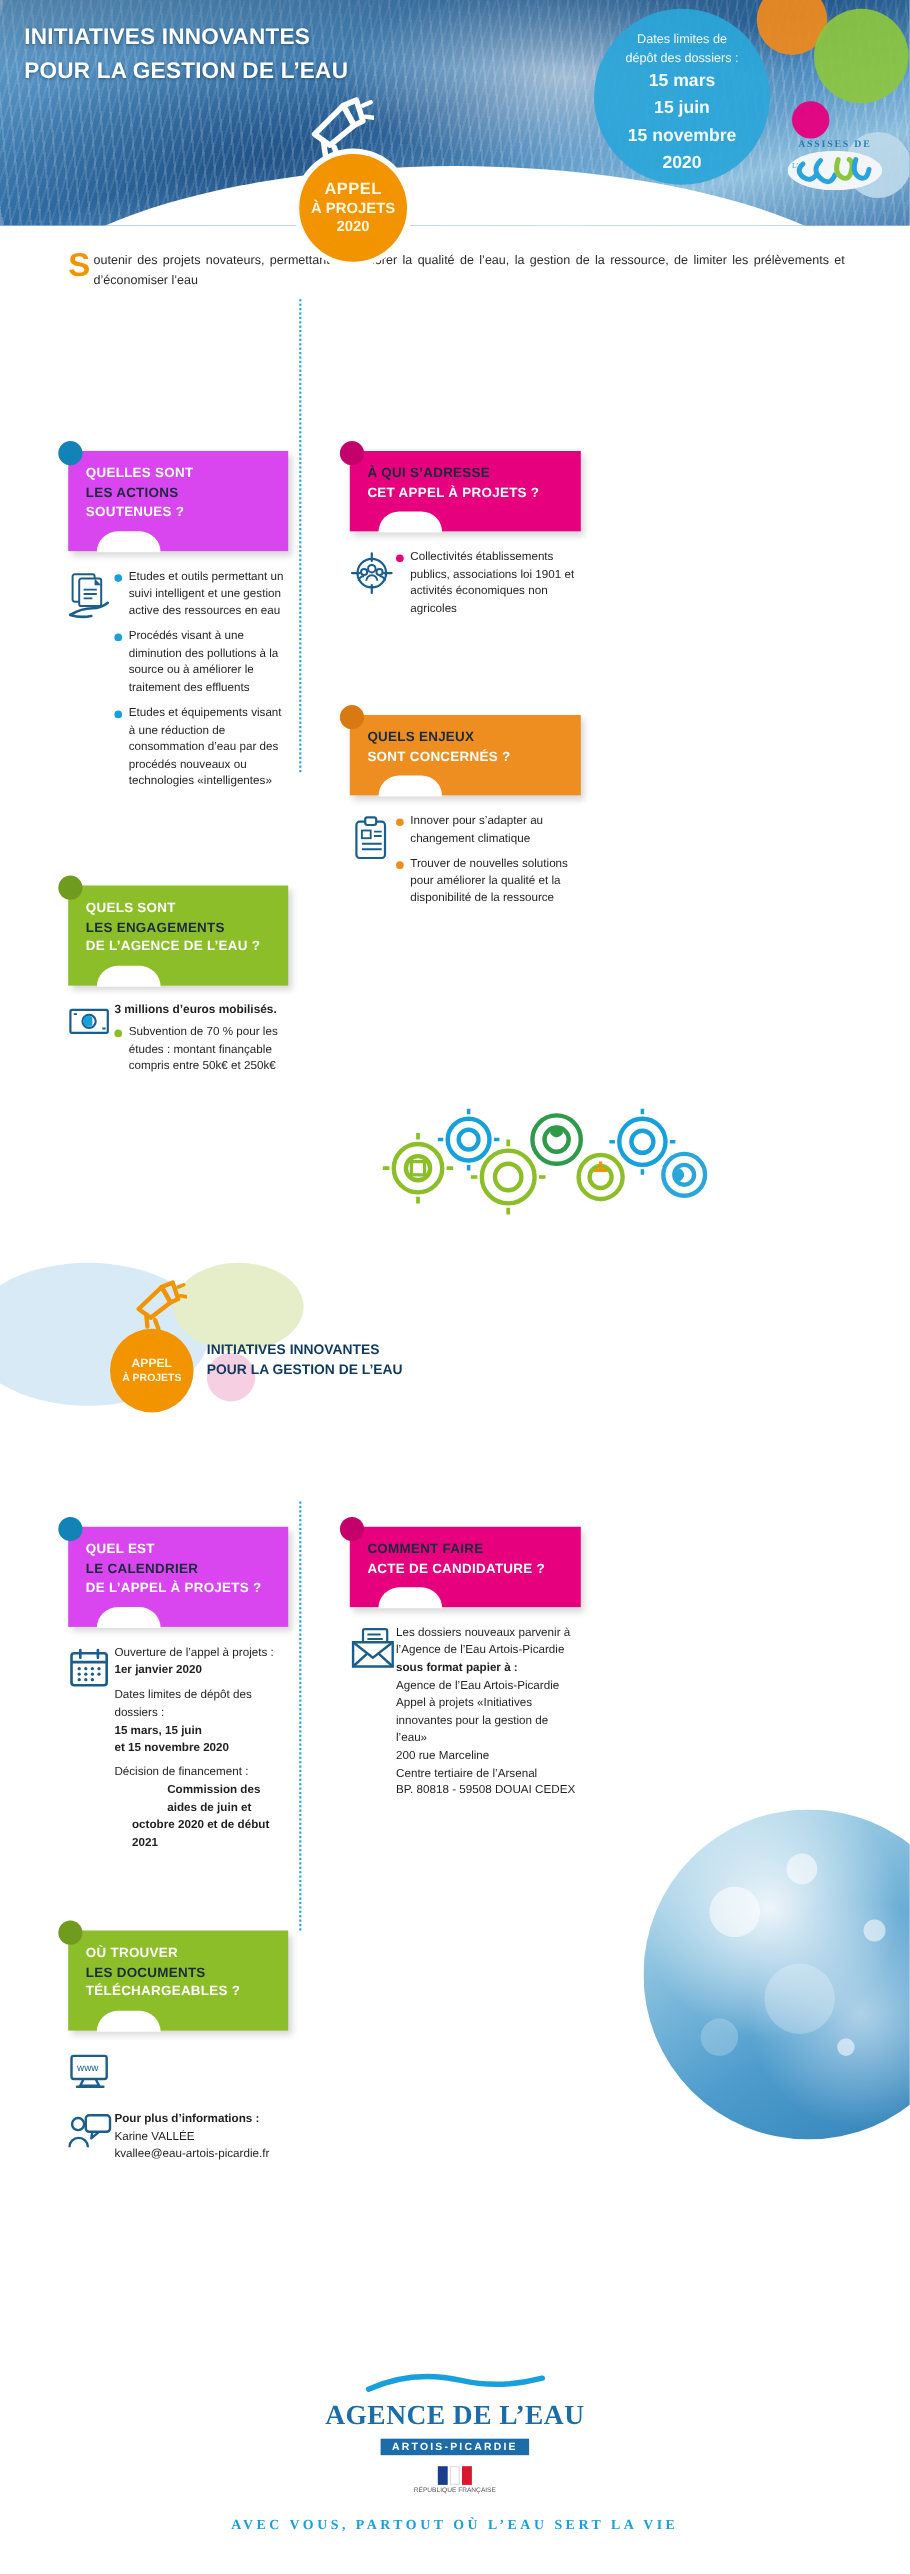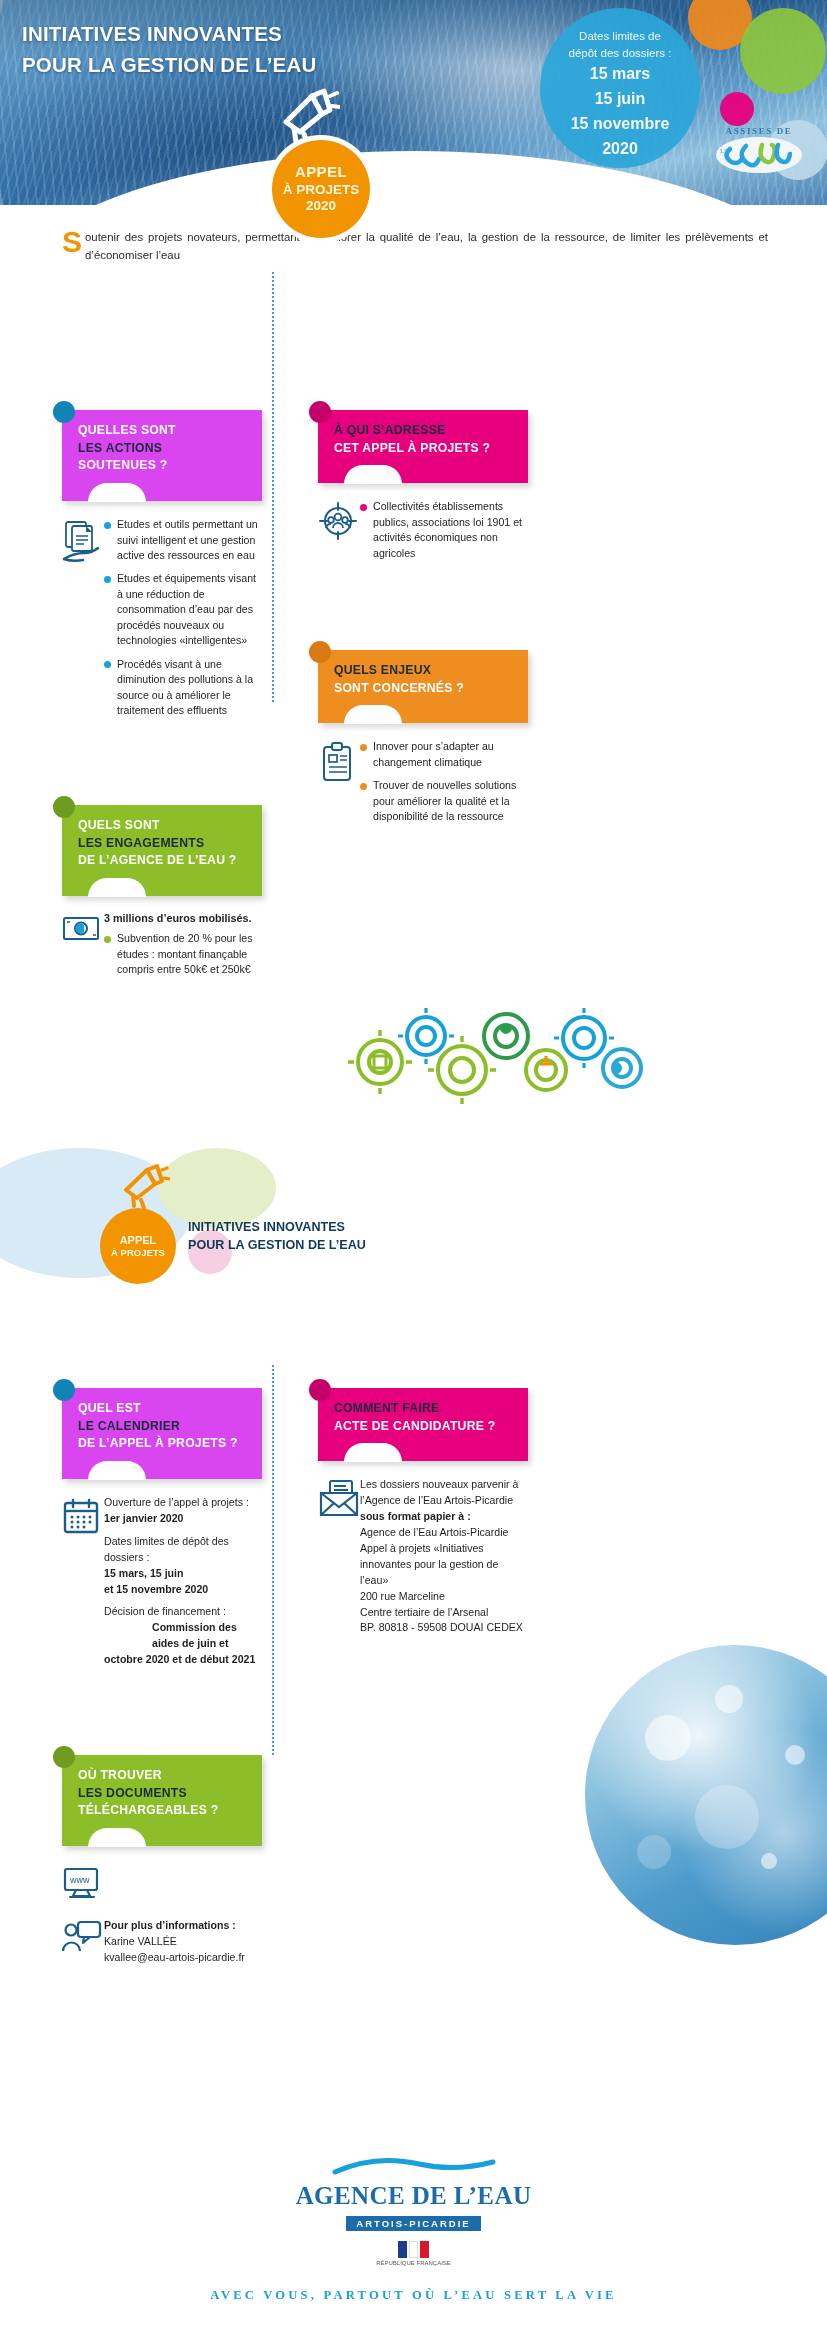--- a/index.html
+++ b/index.html
@@ -311,22 +311,22 @@
         <rect x="4" y="3" width="20" height="25" rx="2" fill="none" stroke="#1b5e8c" stroke-width="1.8"></rect>
         <rect x="10" y="7" width="20" height="25" rx="2" fill="#fff" stroke="#1b5e8c" stroke-width="1.8"></rect>
         <path d="M24 7 l6 6 h-6 z" fill="#1b5e8c"></path>
         <path d="M14 17 h12 M14 21 h12 M14 25 h8" stroke="#1b5e8c" stroke-width="1.6"></path>
         <path d="M2 40 q10 -6 20 -6 q8 0 14 -5" stroke="#1b5e8c" stroke-width="2.4" fill="none" stroke-linecap="round"></path>
         <path d="M2 40 q9 3 19 1" stroke="#1b5e8c" stroke-width="2.4" fill="none" stroke-linecap="round"></path>
       </svg>
     </div>
     <ul class="bullets bl-blue">
       <li>Etudes et outils permettant un suivi intelligent et une gestion active des ressources en eau</li>
+      <li>Procédés visant à une diminution des pollutions à la source ou à améliorer le traitement des effluents</li>
       <li>Etudes et équipements visant à une réduction de consommation d’eau par des procédés nouveaux ou technologies «intelligentes»</li>
-      <li>Procédés visant à une diminution des pollutions à la source ou à améliorer le traitement des effluents</li>
     </ul>
   </div>
 </div>
 
 <div class="sec sec-left" style="top:805px;">
   <div class="banner b-green">
     <div class="banner-dot"></div>
     <div>QUELS SONT</div>
     <div class="dark">LES ENGAGEMENTS</div>
     <div>DE L’AGENCE DE L’EAU ?</div>
@@ -336,21 +336,21 @@
       <svg width="40" height="30" viewBox="0 0 40 30">
         <rect x="2" y="4" width="34" height="21" rx="1.5" fill="#fff" stroke="#1b5e8c" stroke-width="2"></rect>
         <circle cx="19" cy="14.5" r="6" fill="none" stroke="#1b5e8c" stroke-width="2"></circle>
         <path d="M22 11 a5 5 0 1 0 0 7" fill="#17a0db"></path>
         <path d="M5 8 h3 M31 21 h3" stroke="#1b5e8c" stroke-width="1.6"></path>
       </svg>
     </div>
     <div style="flex:1;">
       <div class="lead-line">3 millions d’euros mobilisés.</div>
       <ul class="bullets bl-green">
-        <li>Subvention de 20 % pour les études : montant finançable compris entre 50k€ et 250k€</li>
+        <li>Subvention de 70 % pour les études : montant finançable compris entre 50k€ et 250k€</li>
       </ul>
     </div>
   </div>
 </div>
 
 <div class="sec sec-right" style="top:410px;">
   <div class="banner b-pink">
     <div class="banner-dot"></div>
     <div class="dark">À QUI  S’ADRESSE</div>
     <div>CET APPEL À PROJETS ?</div>
@@ -484,21 +484,21 @@
     <div class="plain" style="flex:1;">
       <div>Ouverture de l’appel à projets :</div>
       <div style="font-weight:bold;">1er janvier 2020</div>
       <span class="gap"></span>
       <div>Dates limites de dépôt des dossiers :</div>
       <div style="font-weight:bold;">15 mars, 15 juin</div>
       <div style="font-weight:bold;">et 15 novembre 2020</div>
       <span class="gap"></span>
       <div>Décision de financement :</div>
       <div style="font-weight:bold;margin-left:48px;">Commission des aides de juin et</div>
-      <div style="font-weight:bold;">octobre 2020 et de début 2021</div>
+      <div style="font-weight:bold;margin-left:16px;">octobre 2020 et de début 2021</div>
     </div>
   </div>
 </div>
 
 <div class="sec sec-right" style="top:1388px;">
   <div class="banner b-pink">
     <div class="banner-dot"></div>
     <div class="dark">COMMENT FAIRE</div>
     <div>ACTE DE CANDIDATURE ?</div>
   </div>

